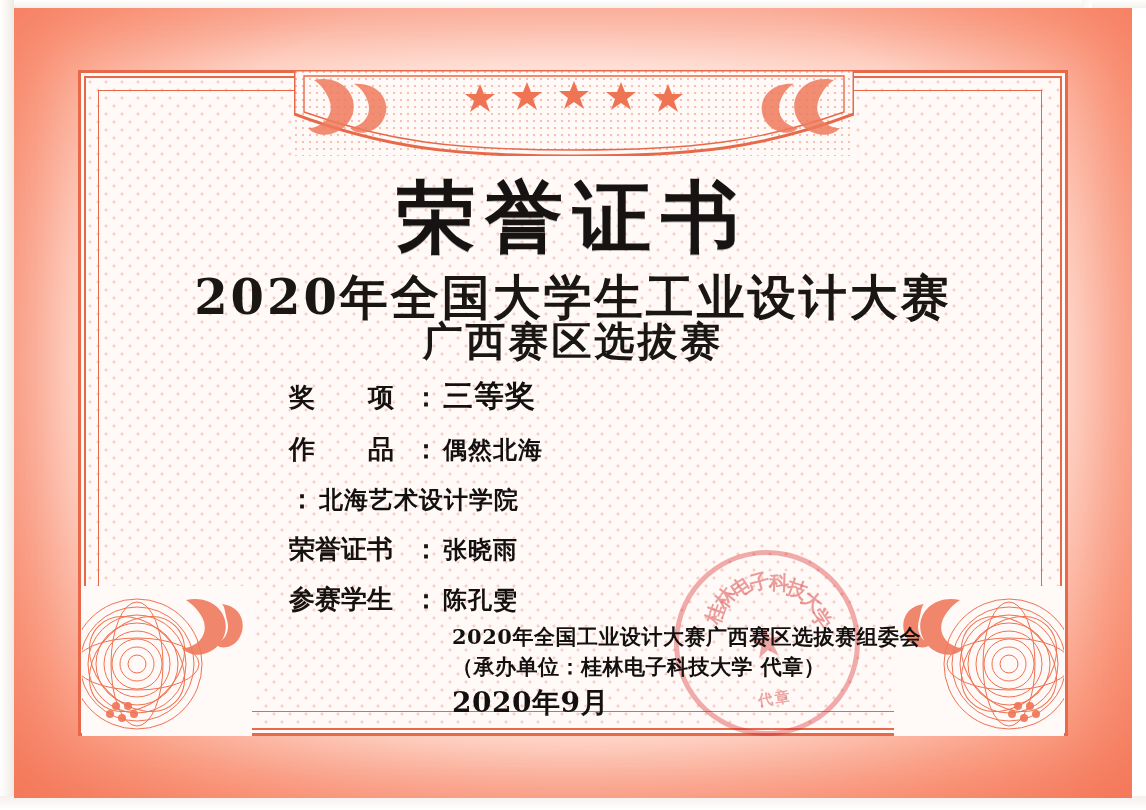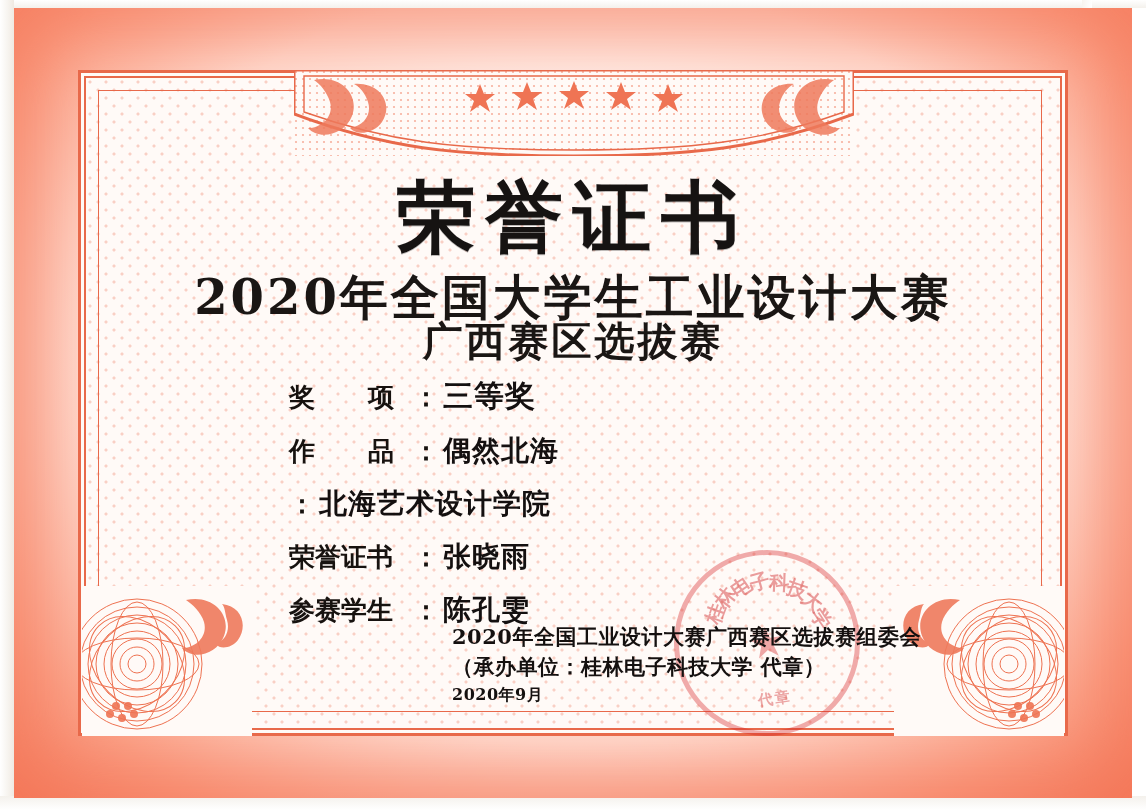--- a/index.html
+++ b/index.html
@@ -171,21 +171,21 @@
   }
   .field-label.spread {
     letter-spacing: 22px;
   }
   .field-colon {
     font-size: 26px;
     font-weight: 700;
     margin-right: 4px;
   }
   .field-value {
-    font-size: 28px;
+    font-size: 24px;
     font-weight: 700;
     letter-spacing: 1px;
     color: #141010;
   }
   .field-row.award .field-value {
     font-size: 30px;
     text-align: right;
   }
 
   
@@ -198,21 +198,21 @@
     font-family: "DejaVu Serif", "Liberation Serif", serif;
     color: #14100f;
   }
   #footer .line {
     font-size: 21px;
     font-weight: 700;
     line-height: 1.45;
     letter-spacing: 0.5px;
   }
   #footer .line.date {
-    font-size: 16px;
+    font-size: 28px;
   }
 
   
   #seal {
     position: absolute;
     left: 660px;
     top: 542px;
     width: 176px;
     height: 176px;
     border-radius: 50%;

